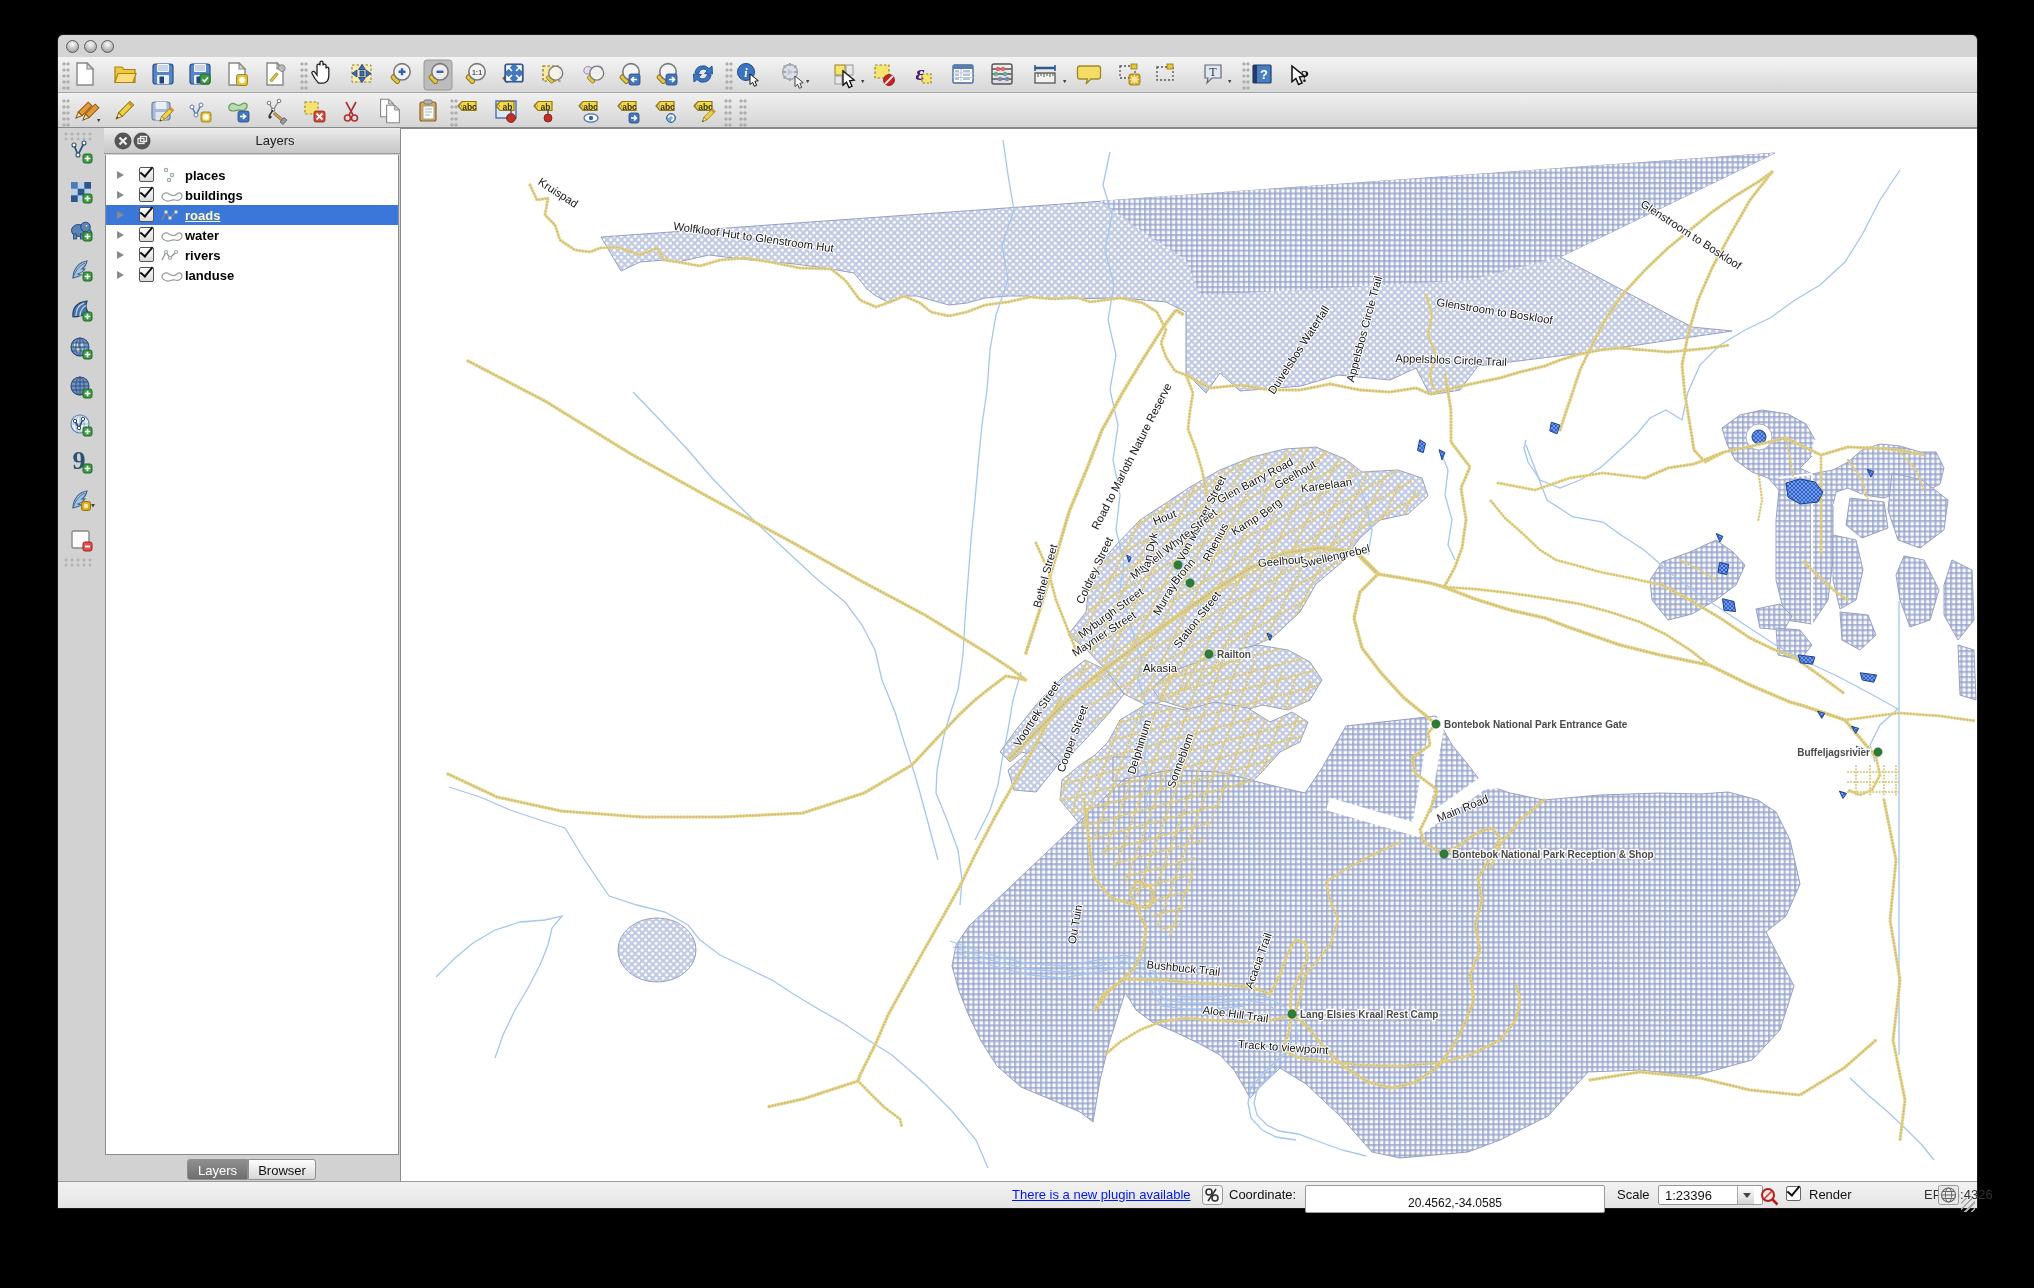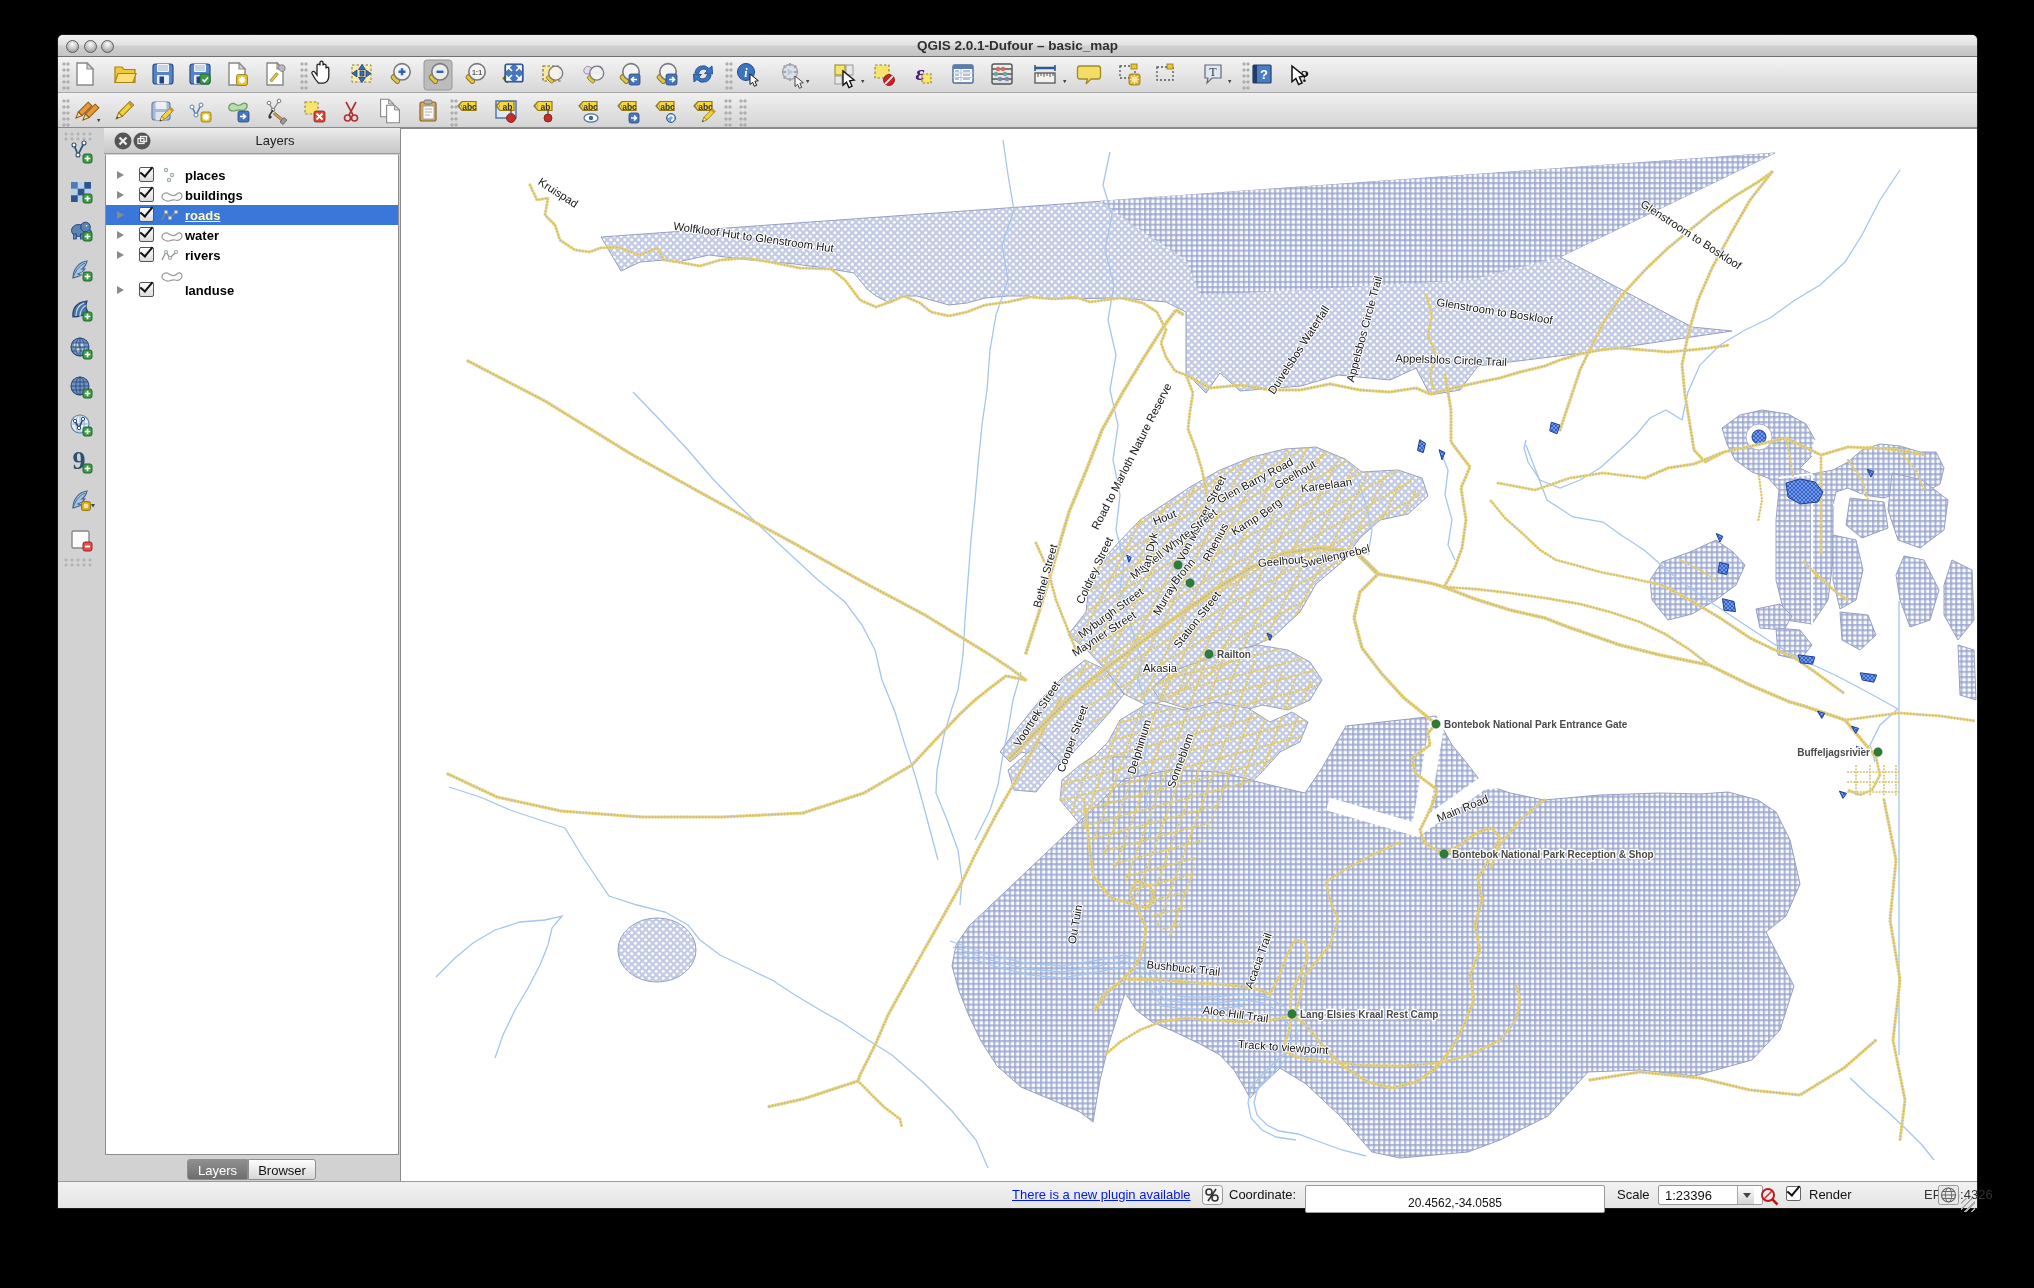--- a/index.html
+++ b/index.html
@@ -33,23 +33,20 @@
 #coordbox{position:absolute;left:1247px;top:3px;width:300px;height:28px;background:#fff;border:1px solid #9a9a9a;border-radius:2px;text-align:center;font-size:12px;padding-top:10px;}
 #scalebox{position:absolute;left:1600px;top:3px;width:105px;height:20px;background:#fff;border:1px solid #9a9a9a;border-radius:2px;font-size:13px;padding:2px 0 0 6px;}
 #scalearrow{position:absolute;left:1679px;top:4px;width:17px;height:18px;background:linear-gradient(#fdfdfd,#d5d5d5);border-left:1px solid #aaa;}
 #scalearrow:after{content:"";position:absolute;left:4.5px;top:7px;border-top:5px solid #444;border-left:4px solid transparent;border-right:4px solid transparent;}
 .sbcb{position:absolute;left:1728px;top:4px;width:15px;height:15px;background:#fff;border:1.5px solid #666;border-radius:2px;}
 .sbcb:after{content:"";position:absolute;left:2.5px;top:-4px;width:5px;height:11px;border:solid #111;border-width:0 2.5px 2.5px 0;transform:rotate(40deg);}
 .grip{position:absolute;right:2px;top:16px;width:14px;height:14px;background:repeating-linear-gradient(135deg,transparent 0 3px,#aaa 3px 4.5px);}
 </style></head>
 <body>
 <div id="win">
-  <div id="titlebar">
-    <div id="title">QGIS 2.0.1-Dufour – basic_map</div>
-  </div>
   <div class="tl" style="left:8px;"></div>
   <div class="tl" style="left:25.5px;"></div>
   <div class="tl" style="left:43px;"></div>
   <div id="toolbars">
       <div id="tbrow2"></div>
       <div id="tbsep"></div>
   <svg id="tbicons" width="1919" height="71" style="position:absolute;left:0;top:0">
         <circle cx="6" cy="7" r="1.3" fill="#b9b9b9" stroke="#979797" stroke-width="0.5"></circle>
         <circle cx="10" cy="7" r="1.3" fill="#b9b9b9" stroke="#979797" stroke-width="0.5"></circle>
         <circle cx="6" cy="13" r="1.3" fill="#b9b9b9" stroke="#979797" stroke-width="0.5"></circle>
@@ -741,21 +738,21 @@
       <div class="lrow" style="top:70px;">
           <div class="exp"></div>
           <div class="cb"></div>
           <div class="txt">water</div>
         </div>
       <div class="lrow" style="top:90px;">
           <div class="exp"></div>
           <div class="cb"></div>
           <div class="txt">rivers</div>
         </div>
-      <div class="lrow" style="top:110px;margin-top:15px;">
+      <div class="lrow" style="top:110px;">
           <div class="exp"></div>
           <div class="cb"></div>
           <div class="txt">landuse</div>
         </div>
       <svg width="294" height="140" style="position:absolute;left:0;top:0">
         <g fill="none" stroke="#9aa" stroke-width="1.2">
           <circle cx="60" cy="15" r="1.6"></circle>
             <circle cx="66" cy="20" r="1.6"></circle>
             <circle cx="63" cy="25" r="1.6"></circle>
           <path d="M56 42c0-4 4-5 7-3s6 2 8 0 5-1 5 2-3 5-7 4-5 2-8 1-5-2-5-4z" stroke="#999"></path>

